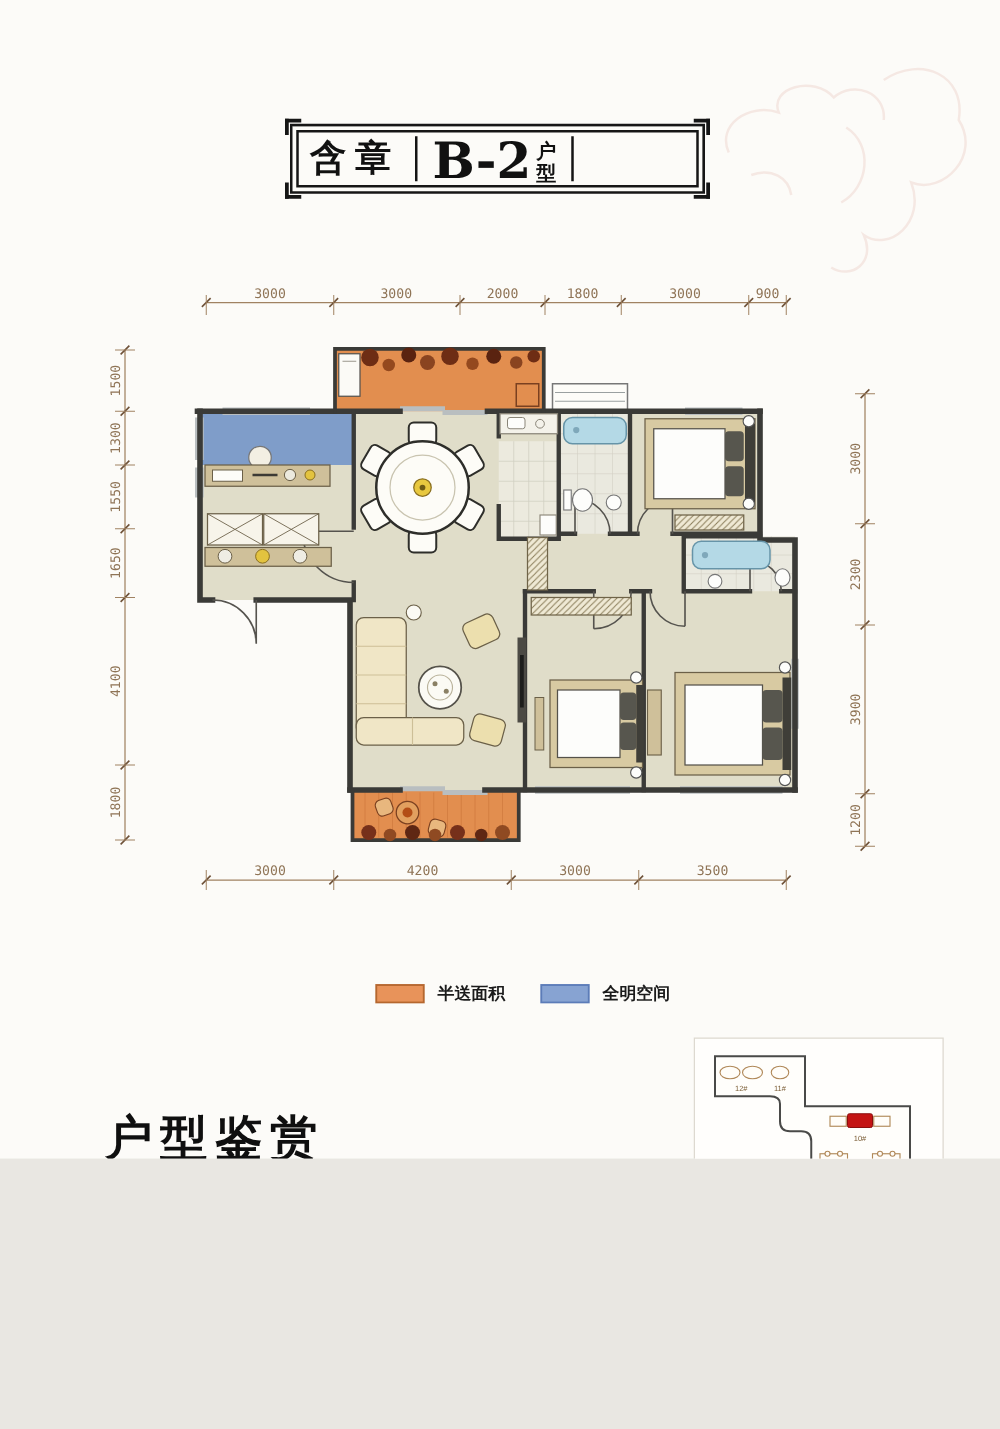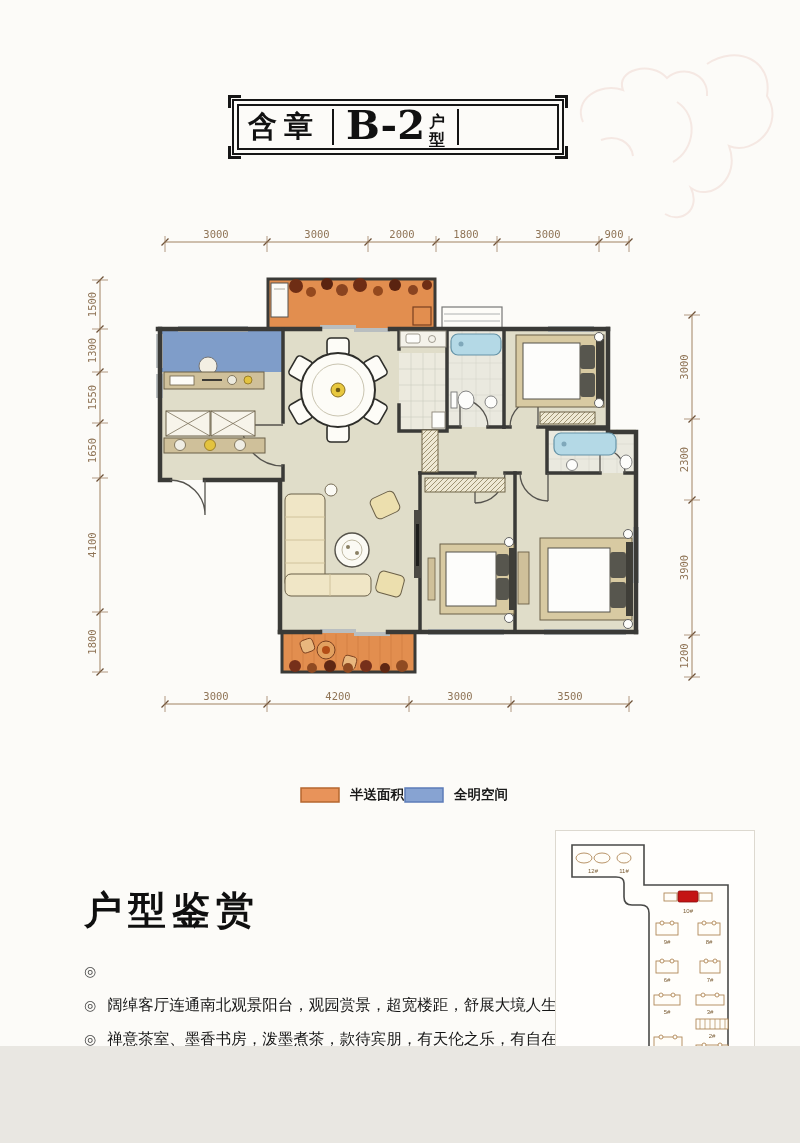--- a/index.html
+++ b/index.html
@@ -1,38 +1,38 @@
 <!DOCTYPE html>
 <html><head>
 <meta charset="utf-8">
 <style>
   html,body{margin:0;padding:0;background:#e9e7e2;}
-  .page{position:relative;width:800px;height:1046px;background:#fcfbf8;overflow:hidden;
+  .page{position:relative;width:800px;height:927px;background:#fcfbf8;overflow:hidden;
         font-family:"Liberation Sans",sans-serif;margin:0 auto;}
   
   .title-block{position:absolute;left:232px;top:99px;width:332px;height:56px;
       border:2px solid #161616;background:#fcfbf8;
       box-shadow: inset 0 0 0 3px #fcfbf8, inset 0 0 0 5px #161616;
       display:flex;align-items:center;padding:0 14px;box-sizing:border-box;gap:12px;}
   .tb-corner{position:absolute;width:10px;height:10px;}
   .tb-corner.tl{left:-6px;top:-6px;border-left:3px solid #161616;border-top:3px solid #161616;}
   .tb-corner.tr{right:-6px;top:-6px;border-right:3px solid #161616;border-top:3px solid #161616;}
   .tb-corner.bl{left:-6px;bottom:-6px;border-left:3px solid #161616;border-bottom:3px solid #161616;}
   .tb-corner.br{right:-6px;bottom:-6px;border-right:3px solid #161616;border-bottom:3px solid #161616;}
   .tb-name{font-family:"DejaVu Serif",serif;font-weight:bold;font-size:29px;color:#111;
       letter-spacing:7px;white-space:nowrap;}
   .tb-sep{width:2px;height:36px;background:#141414;flex:none;}
-  .tb-code-wrap{display:flex;align-items:flex-start;}
+  .tb-code-wrap{display:flex;align-items:flex-end;}
   .tb-code{font-family:"DejaVu Serif",serif;font-weight:bold;font-size:40px;color:#111;line-height:1;}
   .tb-suffix{font-size:16px;font-weight:bold;color:#111;width:1em;line-height:1.15;
       word-break:break-all;margin-left:4px;margin-top:8px;}
   .tb-specs{font-family:"DejaVu Serif",serif;font-weight:bold;font-size:15.5px;color:#111;
       line-height:1.35;white-space:nowrap;}
   
-  .legend{position:absolute;left:300px;top:786px;display:flex;align-items:center;}
+  .legend{position:absolute;left:300px;top:786px;display:flex;align-items:center;gap:28px;}
   .legend-item{display:flex;align-items:center;gap:10px;}
   .legend-label{font-size:13.5px;font-weight:bold;color:#1b1b1b;font-family:"DejaVu Serif",serif;}
   
   .appreciation{position:absolute;left:84px;top:885px;width:500px;}
   .app-heading{font-family:"DejaVu Serif",serif;font-weight:bold;font-size:38px;color:#0f0f0f;
       letter-spacing:6px;margin:0 0 26px 0;}
   .app-list{list-style:none;margin:0;padding:0;}
   .app-list li{display:flex;align-items:flex-start;gap:11px;margin-bottom:15px;
       font-family:"DejaVu Serif",serif;font-size:15.5px;color:#151515;line-height:1.25;
       white-space:nowrap;}

